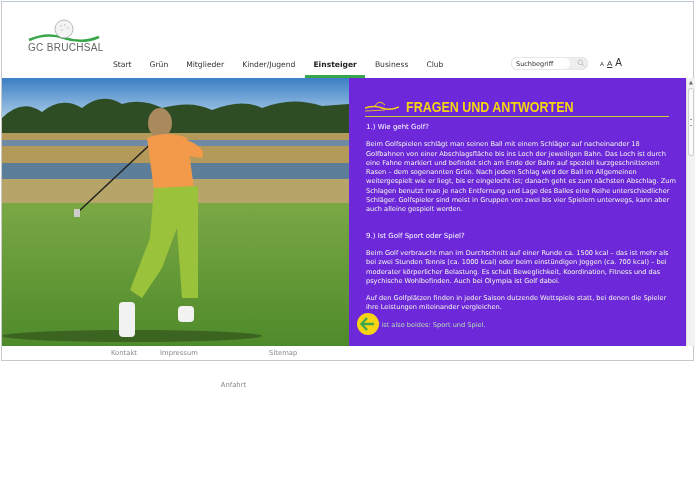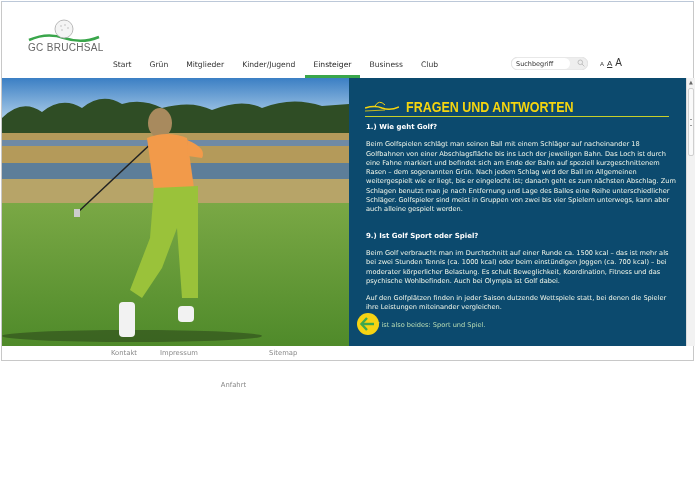--- a/index.html
+++ b/index.html
@@ -2,35 +2,35 @@
 <html><head>
 <meta charset="utf-8">
 <style>
   html, body { margin: 0; padding: 0; background: #ffffff; }
   body { width: 697px; height: 497px; position: relative; overflow: hidden; font-family: "DejaVu Sans", sans-serif; }
   .frame { position: absolute; left: 1px; top: 1px; width: 693px; height: 360px; border: 1px solid #c8c8c8; border-top: 1px solid #bcc8d8; background: #fff; box-sizing: border-box; }
   .logo { position: absolute; left: 25px; top: 16px; width: 75px; height: 40px; }
   .logo-text { position: absolute; left: 26px; top: 40px; font-family: "Liberation Sans", sans-serif; font-size: 10px; color: #666; letter-spacing: 0.3px; }
   .nav { position: absolute; left: 102px; top: 56px; height: 20px; display: flex; }
   .nav-item { position: relative; padding: 0 9px; font-family: "DejaVu Sans", sans-serif; font-size: 7.6px; color: #333; line-height: 14px; cursor: pointer; }
-  .nav-item.active { font-weight: normal; color: #222; }
+  .nav-item.active { font-weight: bold; color: #222; }
   .nav-item.active::after { content: ""; position: absolute; left: 1px; right: 1px; top: 17px; height: 3px; background: #3aa64b; }
   .search { position: absolute; left: 509px; top: 55px; width: 77px; height: 13px; border-radius: 7px; background: #eeeeee; box-shadow: inset 0 0 1px #bbb; }
   .search input { position: absolute; left: 1px; top: 1px; width: 58px; height: 11px; border: none; border-radius: 6px; background: #fff; font-family: "DejaVu Sans", sans-serif; font-size: 6.5px; color: #333; padding: 0 4px; box-sizing: border-box; outline: none; }
   .search-icon { position: absolute; left: 66px; top: 2px; width: 8px; height: 8px; }
   .fontsizes { position: absolute; left: 598px; top: 55px; display: flex; align-items: baseline; gap: 3px; color: #333; font-family: "Liberation Sans", sans-serif; }
   .fs { cursor: pointer; }
   .fs1 { font-size: 6px; } .fs2 { font-size: 8px; text-decoration: underline; } .fs3 { font-size: 10px; }
   .photo { position: absolute; left: 2px; top: 78px; width: 347px; height: 268px; overflow: hidden; background: #8fbf55; }
-  .panel { position: absolute; left: 349px; top: 78px; width: 337px; height: 268px; background: #0c4a6e; overflow: hidden; }
+  .panel { position: absolute; left: 349px; top: 78px; width: 337px; height: 268px; background: #6d28d9; overflow: hidden; }
   .panel-title { position: absolute; left: 57px; top: 21px; font-family: "Liberation Sans", sans-serif; font-weight: bold; font-size: 12.5px; color: #f5d50f; letter-spacing: 0; transform: scaleY(1.15); transform-origin: left top; }
   .title-icon { position: absolute; left: 16px; top: 22px; width: 34px; height: 12px; }
   .title-line { position: absolute; left: 16px; top: 38px; width: 304px; height: 1px; background: #c8d02a; }
   .content { position: absolute; left: 17px; top: 45px; width: 310px; font-family: "DejaVu Sans", sans-serif; font-size: 6.6px; color: #f2f7ea; line-height: 9.3px; }
-  .content h3 { margin: 0 0 8px 0; font-size: 7px; font-weight: bold; color: #ffffff; }
+  .content h3 { margin: 0 0 8px 0; font-size: 7px; font-weight: normal; color: #ffffff; }
   .content p { margin: 0 0 8px 0; }
   .content p.faded { color: #b9ddb5; }
   .q2 { margin-top: 17px !important; }
   .back-btn { position: absolute; left: 8px; top: 235px; width: 22px; height: 22px; border-radius: 50%; background: #f6d313; cursor: pointer; }
   .scrollbar { position: absolute; left: 686px; top: 78px; width: 9px; height: 268px; background: #f2f2f2; border-left: 1px solid #ddd; box-sizing: border-box; }
   .scroll-up { position: absolute; left: 0; top: 0; width: 8px; height: 8px; font-size: 5px; color: #666; text-align: center; line-height: 8px; }
   .scroll-thumb { position: absolute; left: 1px; top: 10px; width: 6px; height: 68px; background: #fafafa; border: 1px solid #cfcfcf; border-radius: 2px; box-sizing: border-box; }
   .grip { position: absolute; left: 1px; top: 30px; width: 2px; height: 5px; border-top: 1px solid #999; border-bottom: 1px solid #999; }
   .footer { position: absolute; left: 102px; top: 349px; display: flex; }
   .footer a { font-family: "DejaVu Sans", sans-serif; font-size: 6.8px; color: #888; text-decoration: none; padding: 0 9px; cursor: pointer; }

